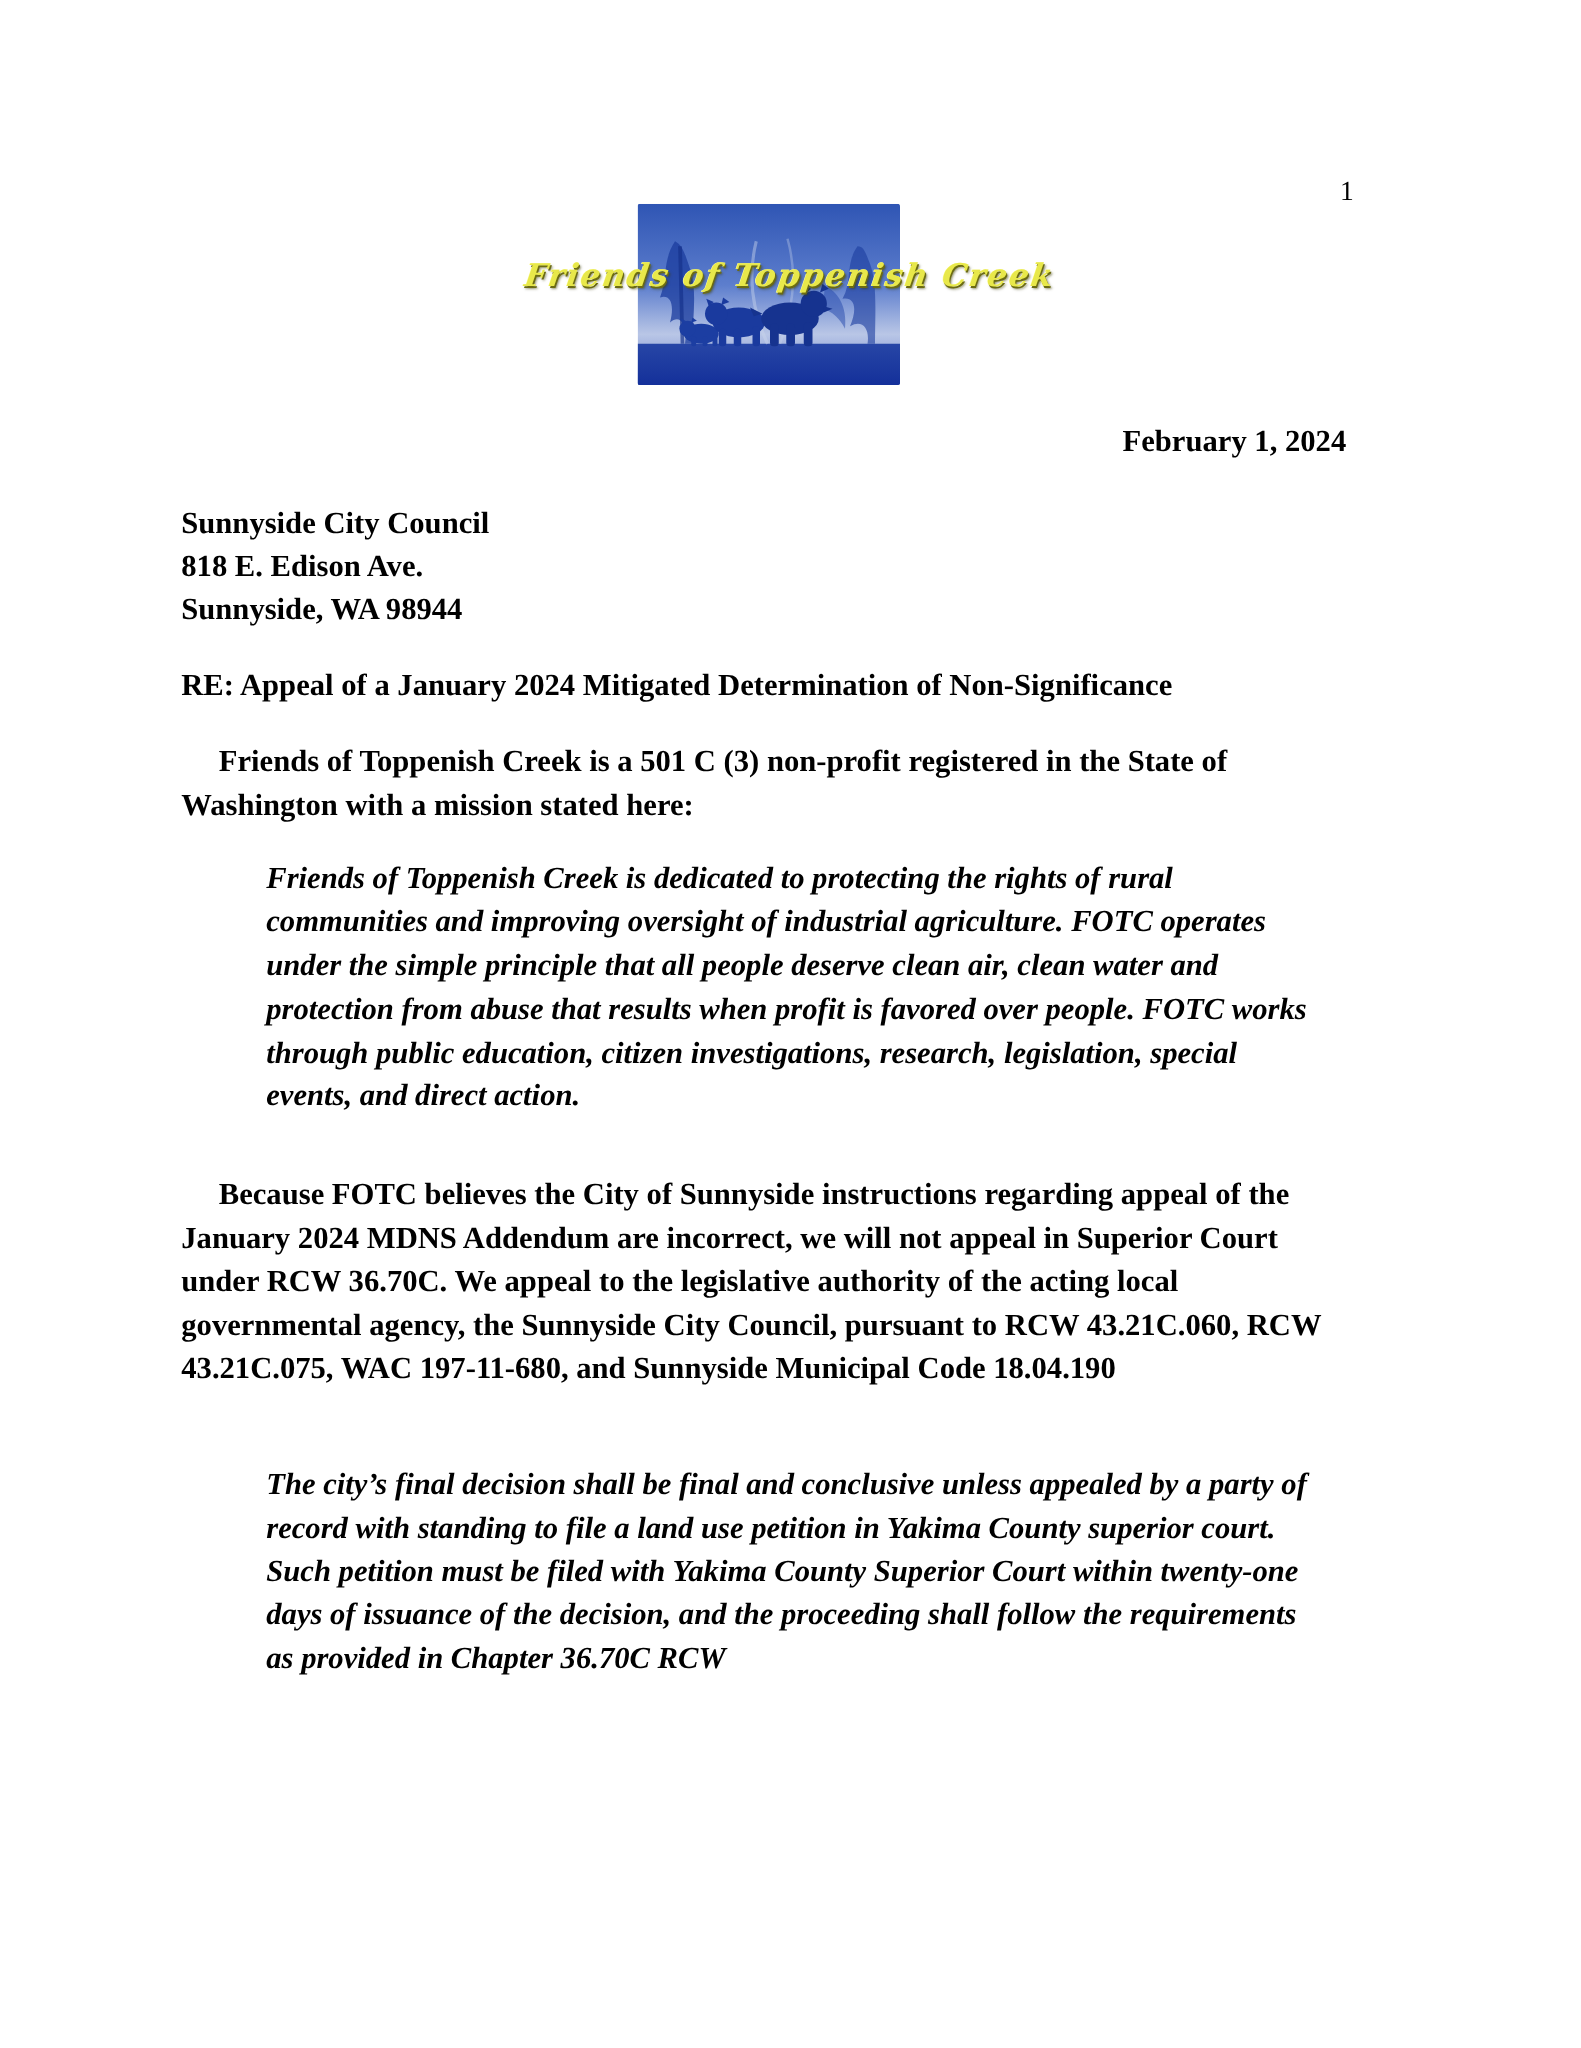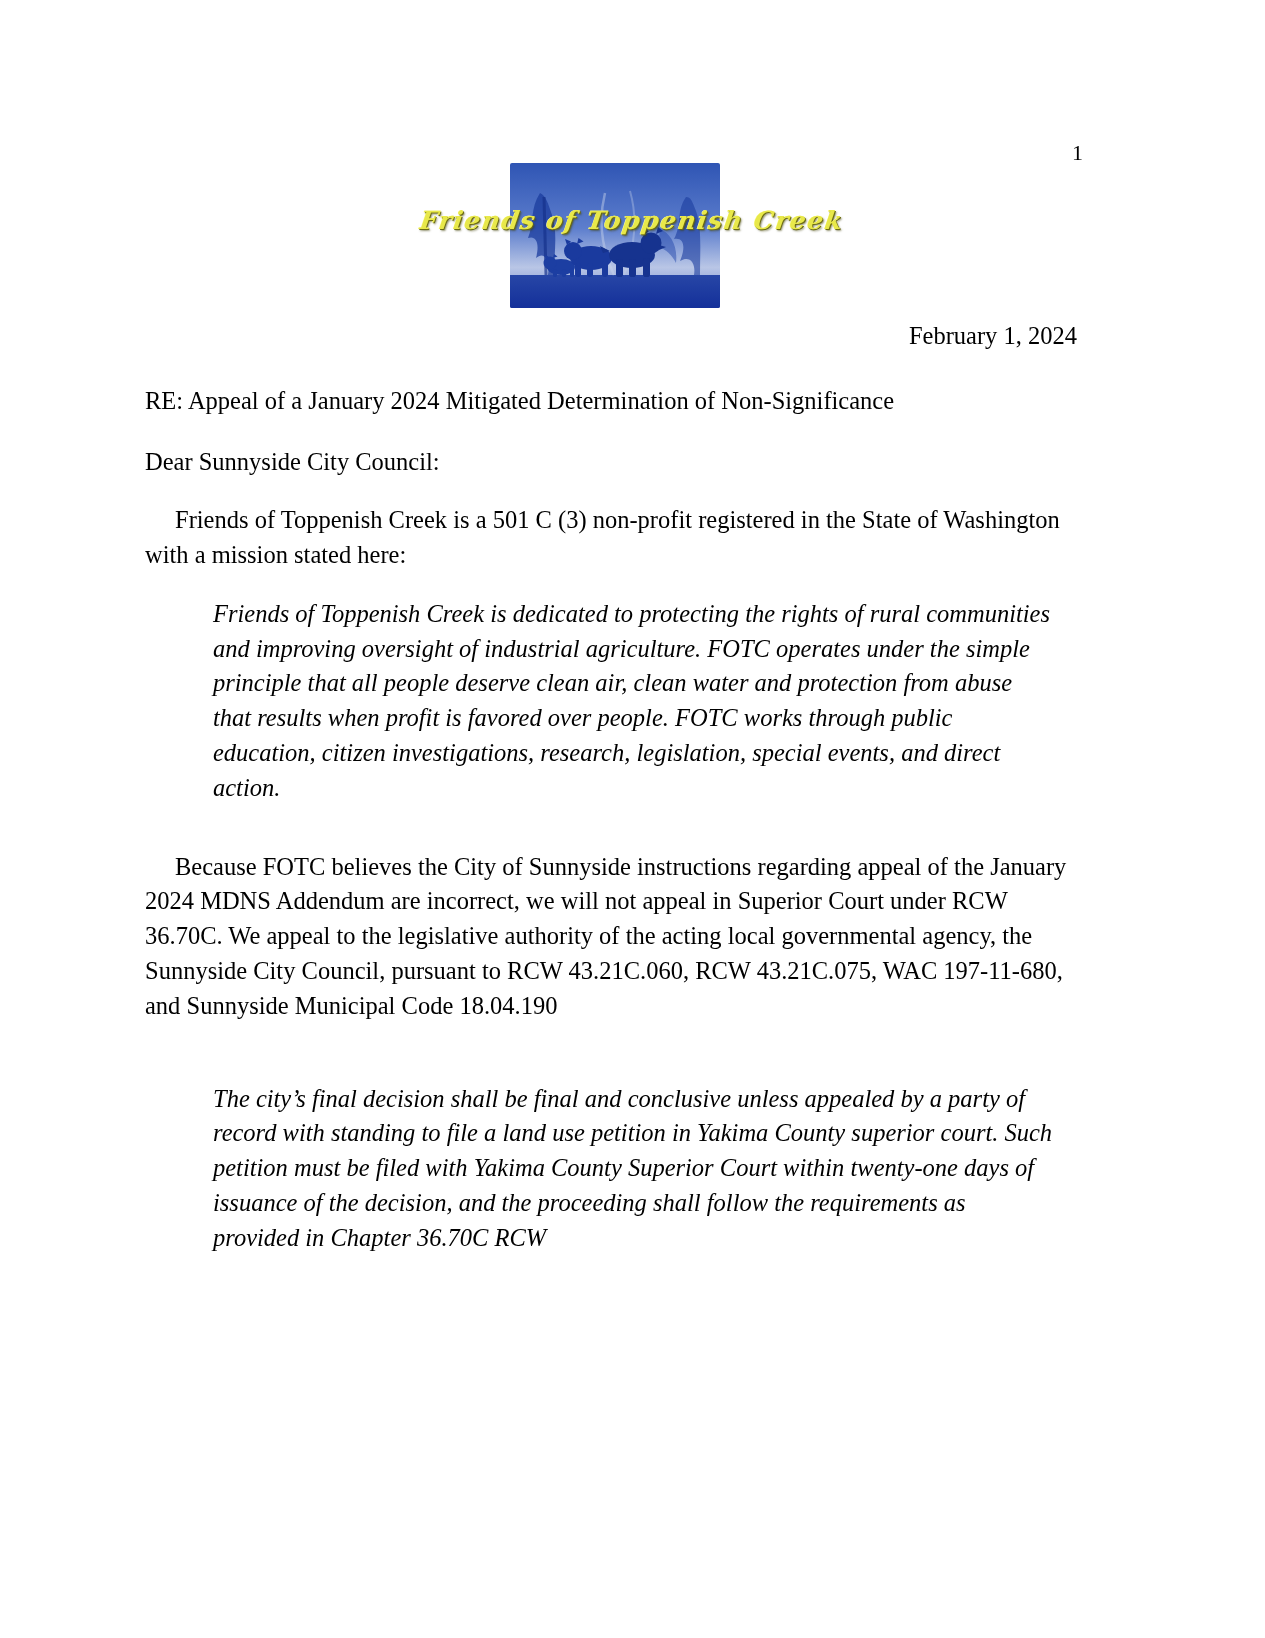--- a/index.html
+++ b/index.html
@@ -67,24 +67,25 @@
       2px 2px 2px rgba(60,60,0,0.55);
     white-space: nowrap;
     transform: skewX(-8deg);
     text-align: center;
     line-height: 40px;
   }
   
   .letter {
     position: absolute;
     left: 145px;
-    top: 319px;
+    top: 337px;
     width: 932px;
     font-size: 24.5px;
     line-height: 1.42;
+    font-weight: bold;
   }
   .date-line {
     text-align: right;
     margin: 0 0 30px 0;
   }
   .addr-block {
     margin: 0 0 26px 0;
   }
   .addr-block div { margin: 0; }
   .re-line { margin: 0 0 26px 0; }
@@ -178,24 +179,28 @@
         </g>
       </svg>
     </div>
     <div class="logo-wordmark">Friends of Toppenish Creek</div>
   </div>
 
   <div class="letter">
 
     <div class="date-line">February 1, 2024</div>
 
+    <div class="addr-block">
+      <div>Sunnyside City Council</div>
+      <div>818 E. Edison Ave.</div>
+      <div>Sunnyside, WA 98944</div>
+    </div>
 
     <div class="re-line">RE: Appeal of a January 2024 Mitigated Determination of Non-Significance</div>
 
-    <div class="salutation">Dear Sunnyside City Council:</div>
 
     <p class="body-para">Friends of Toppenish Creek is a 501 C (3) non-profit registered in the State of Washington with a mission stated here:</p>
 
     <blockquote class="quote">Friends of Toppenish Creek is dedicated to protecting the rights of rural communities and improving oversight of industrial agriculture. FOTC operates under the simple principle that all people deserve clean air, clean water and protection from abuse that results when profit is favored over people. FOTC works through public education, citizen investigations, research, legislation, special events, and direct action.</blockquote>
 
     <div class="spacer-sm"></div>
 
 
     <p class="body-para">Because FOTC believes the City of Sunnyside instructions regarding appeal of the January 2024 MDNS Addendum are incorrect, we will not appeal in Superior Court under RCW 36.70C. We appeal to the legislative authority of the acting local governmental agency, the Sunnyside City Council, pursuant to RCW 43.21C.060, RCW 43.21C.075, WAC 197-11-680, and Sunnyside Municipal Code 18.04.190</p>
 

